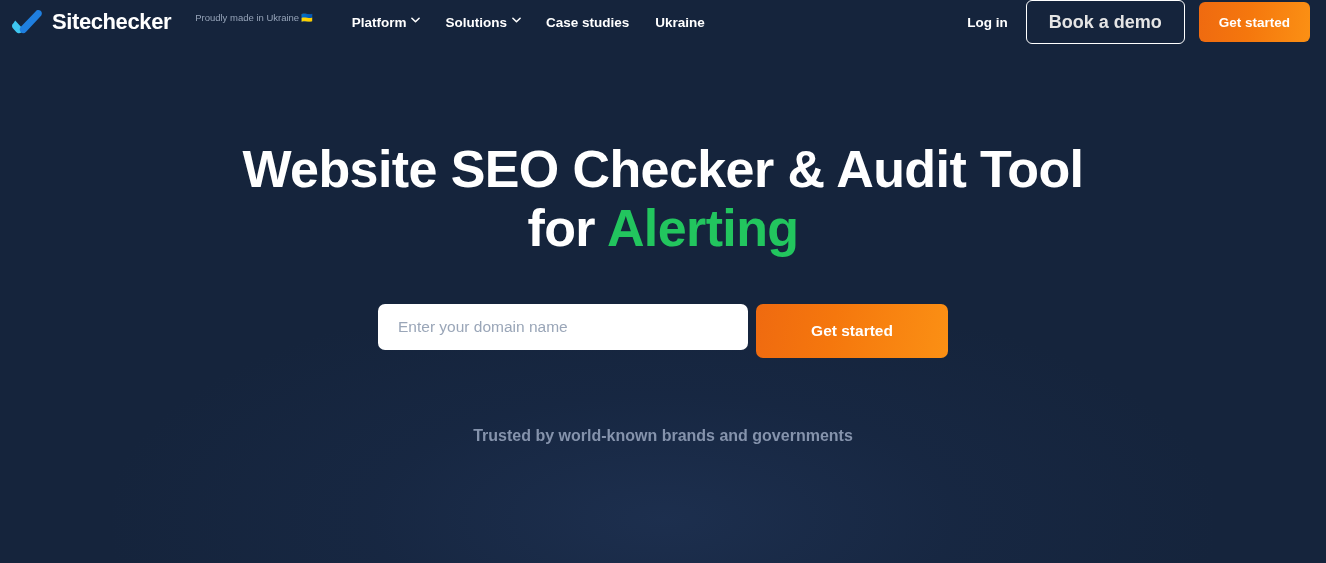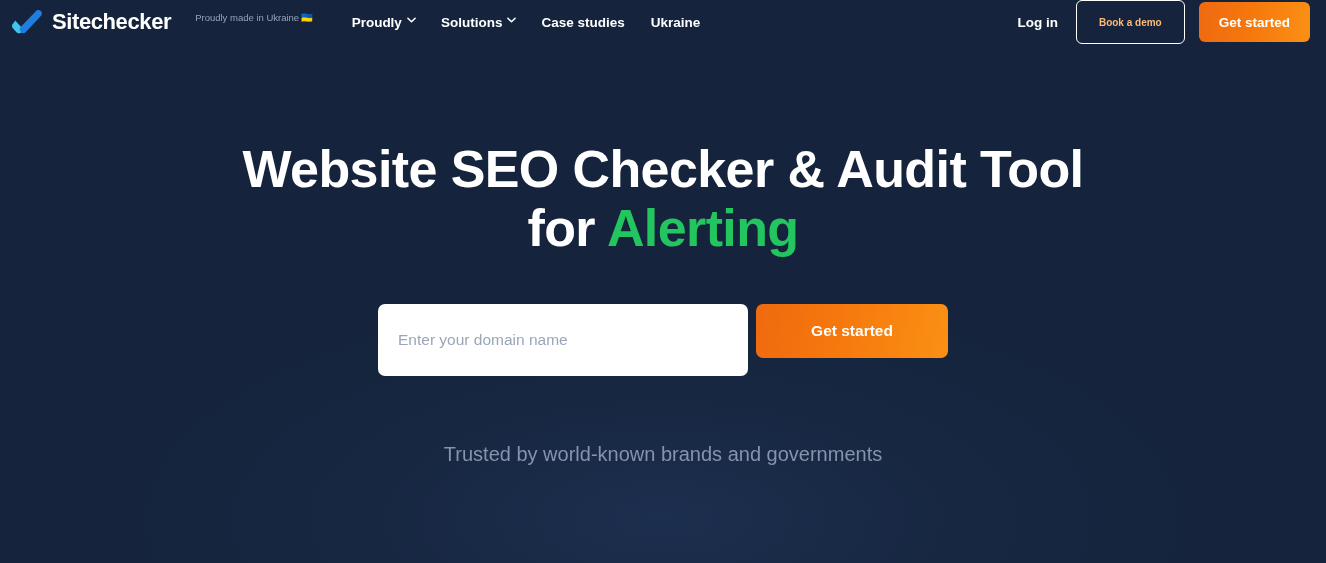--- a/index.html
+++ b/index.html
@@ -124,23 +124,23 @@
 
   .btn-outline {
     display: inline-flex;
     align-items: center;
     justify-content: center;
     height: 44px;
     padding: 0 22px;
     border: 1px solid #ffffff;
     border-radius: 6px;
     background: transparent;
-    color: #fdba74;
-    font-family: "Liberation Sans", sans-serif;
-    font-size: 10px;
+    color: #e5e5e5;
+    font-family: "Liberation Sans", sans-serif;
+    font-size: 18px;
     font-weight: bold;
     cursor: pointer;
     white-space: nowrap;
   }
 
   .btn-orange {
     display: inline-flex;
     align-items: center;
     justify-content: center;
     height: 40px;
@@ -189,21 +189,21 @@
   .hero-form {
     margin: 46px auto 0;
     width: 570px;
     display: flex;
     align-items: stretch;
     gap: 8px;
   }
 
   .domain-input {
     flex: 1 1 auto;
-    height: 72px;
+    height: 46px;
     border: none;
     border-radius: 7px;
     background: #ffffff;
     padding: 0 20px;
     font-family: "Liberation Sans", sans-serif;
     font-size: 15.5px;
     color: #15243c;
     outline: none;
   }
   .domain-input::placeholder { color: #9aa6b8; }
@@ -222,23 +222,23 @@
     cursor: pointer;
   }
 
   
   .trusted {
     position: relative;
     z-index: 2;
     text-align: center;
     margin-top: 64px;
     color: #8593ac;
-    font-size: 20px;
+    font-size: 16px;
     line-height: 28px;
-    font-weight: normal;
+    font-weight: bold;
   }
 </style>
 </head>
 <body>
 
 <div class="hero-glow"></div>
 
 <header class="header">
 
   <a class="brand" href="#">
@@ -250,21 +250,21 @@
     </span>
     <span class="brand-text">
       <span class="brand-name">Sitechecker</span>
       <span class="brand-tagline">Proudly made in Ukraine 🇺🇦</span>
     </span>
   </a>
 
   <nav class="nav">
 
     <a class="nav-item" href="#">
-      <span>Proudly</span>
+      <span>Platform</span>
       <span class="chev">
         <svg viewBox="0 0 10 6" width="9" height="6" xmlns="http://www.w3.org/2000/svg">
           <path d="M1 1 L5 5 L9 1" fill="none" stroke="#ffffff" stroke-width="1.7" stroke-linecap="round" stroke-linejoin="round"></path>
         </svg>
       </span>
     </a>
 
     <a class="nav-item" href="#">
       <span>Solutions</span>
       <span class="chev">

